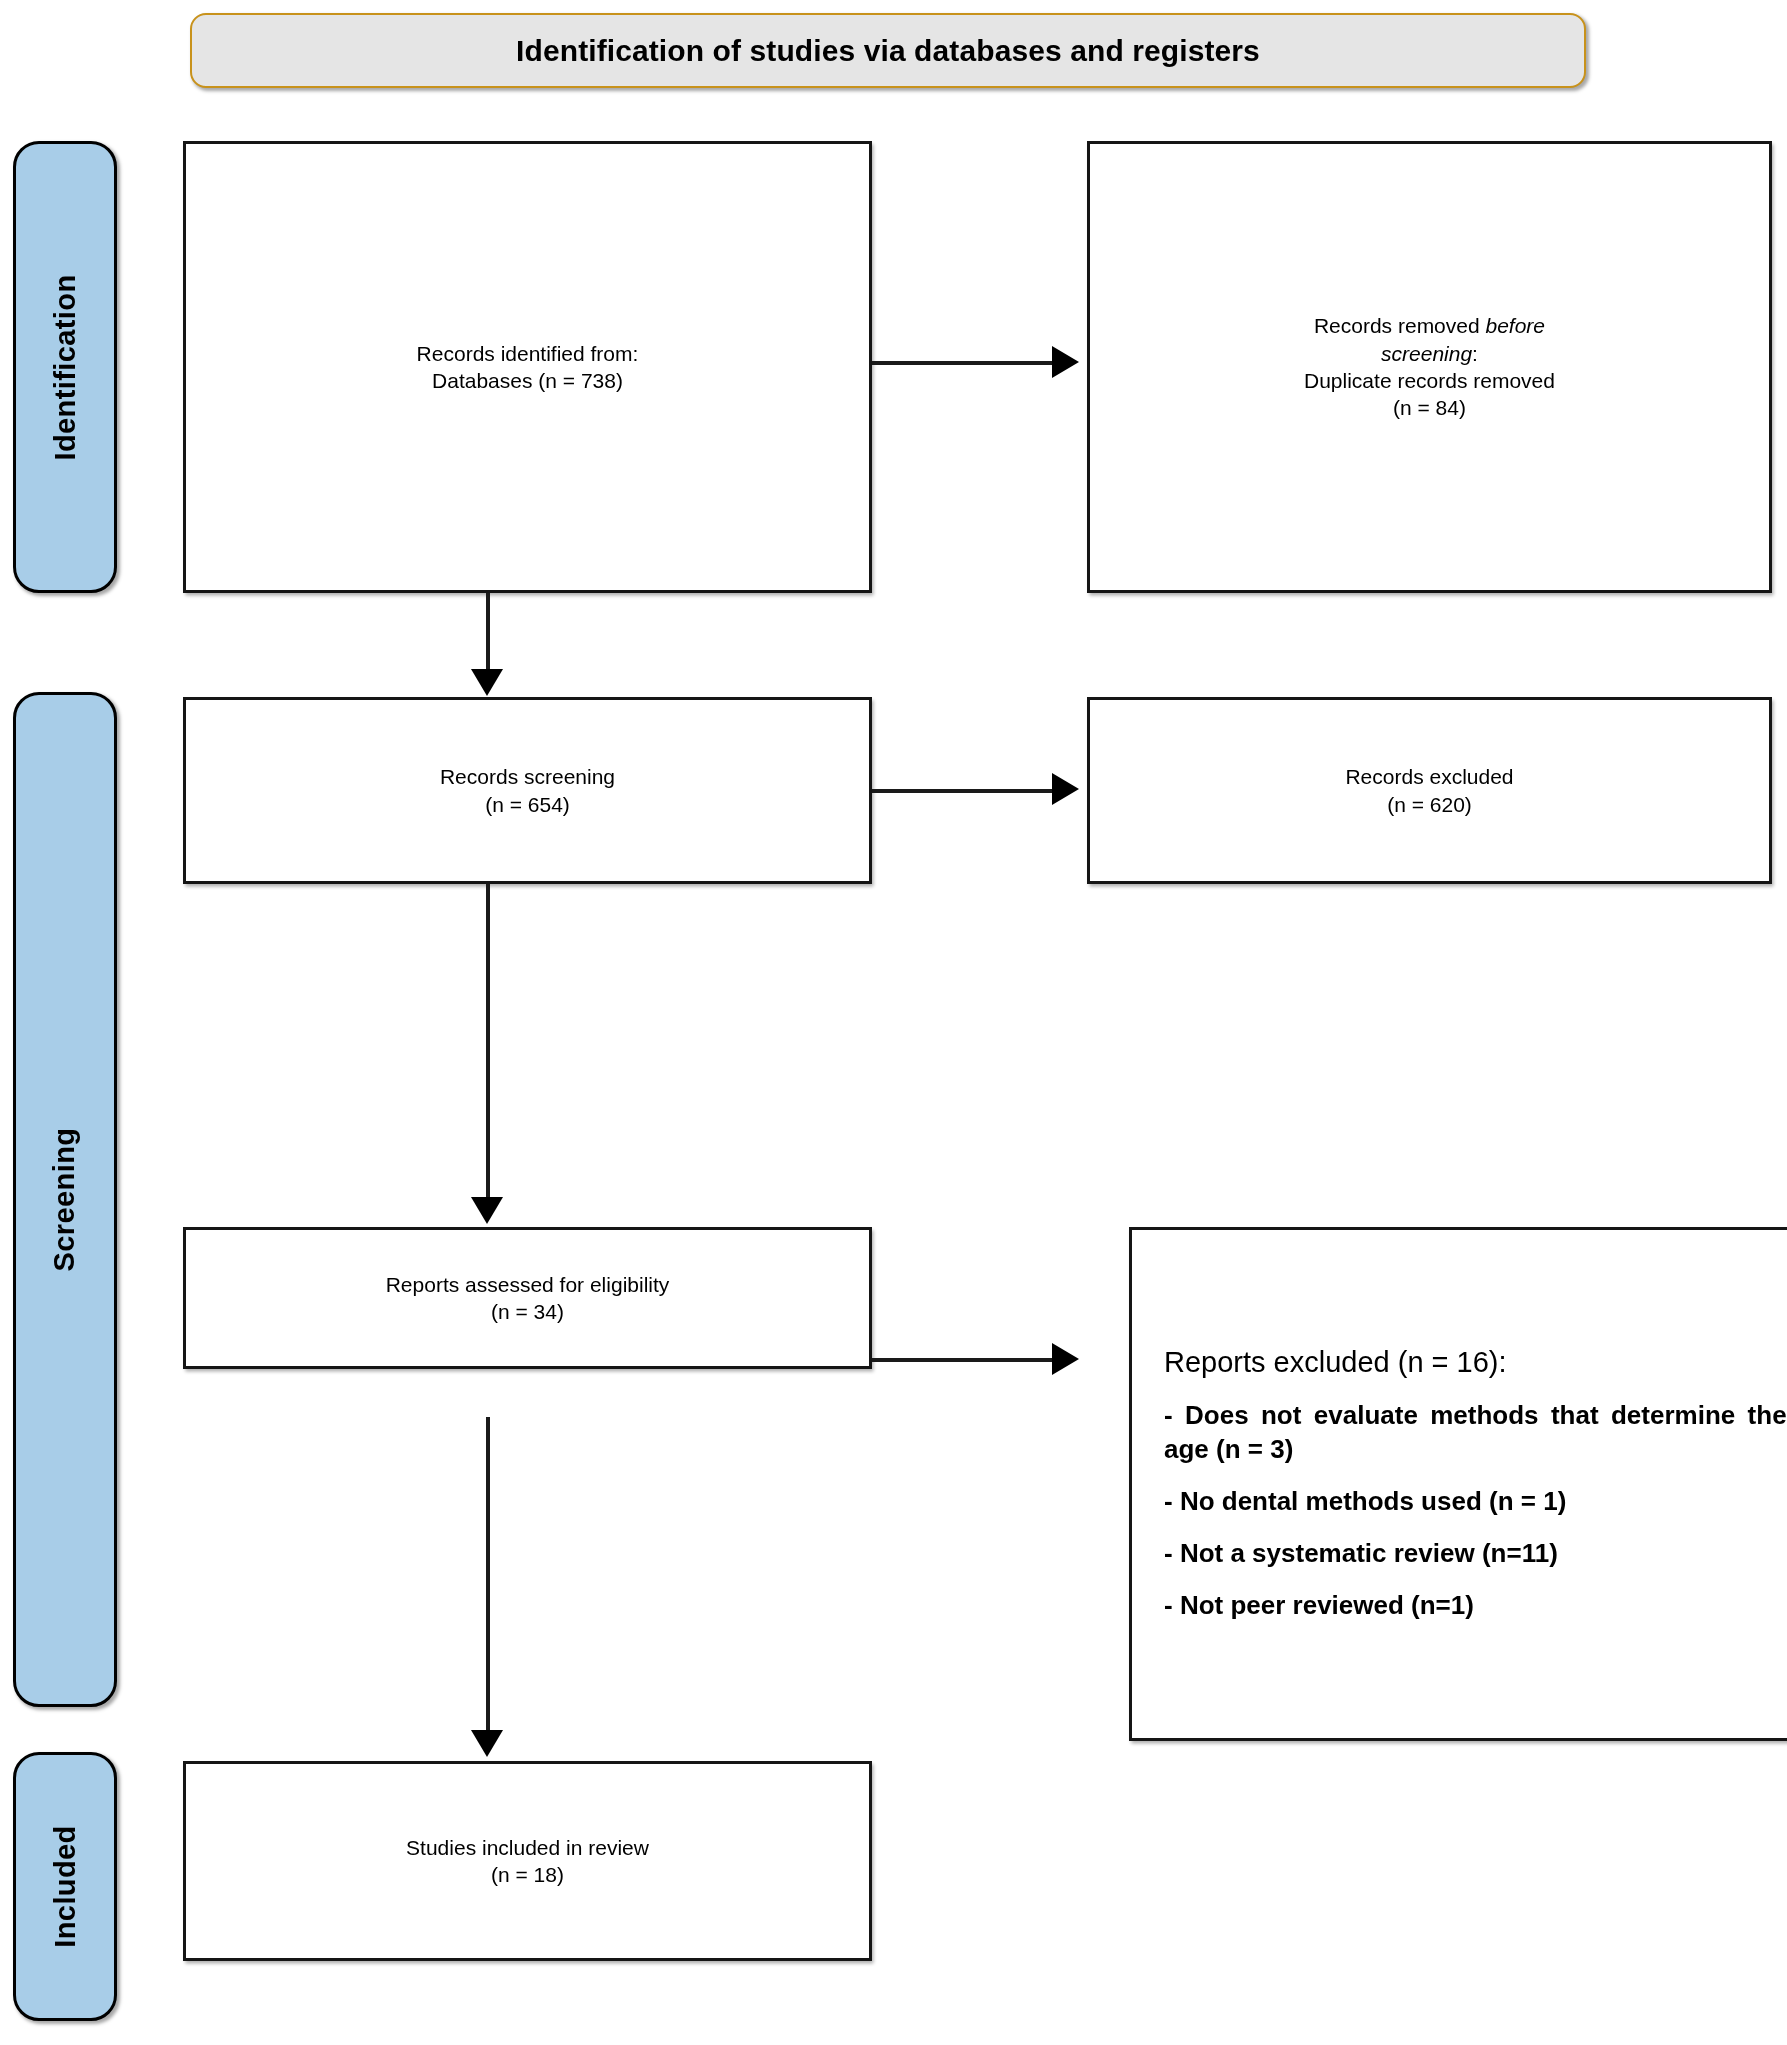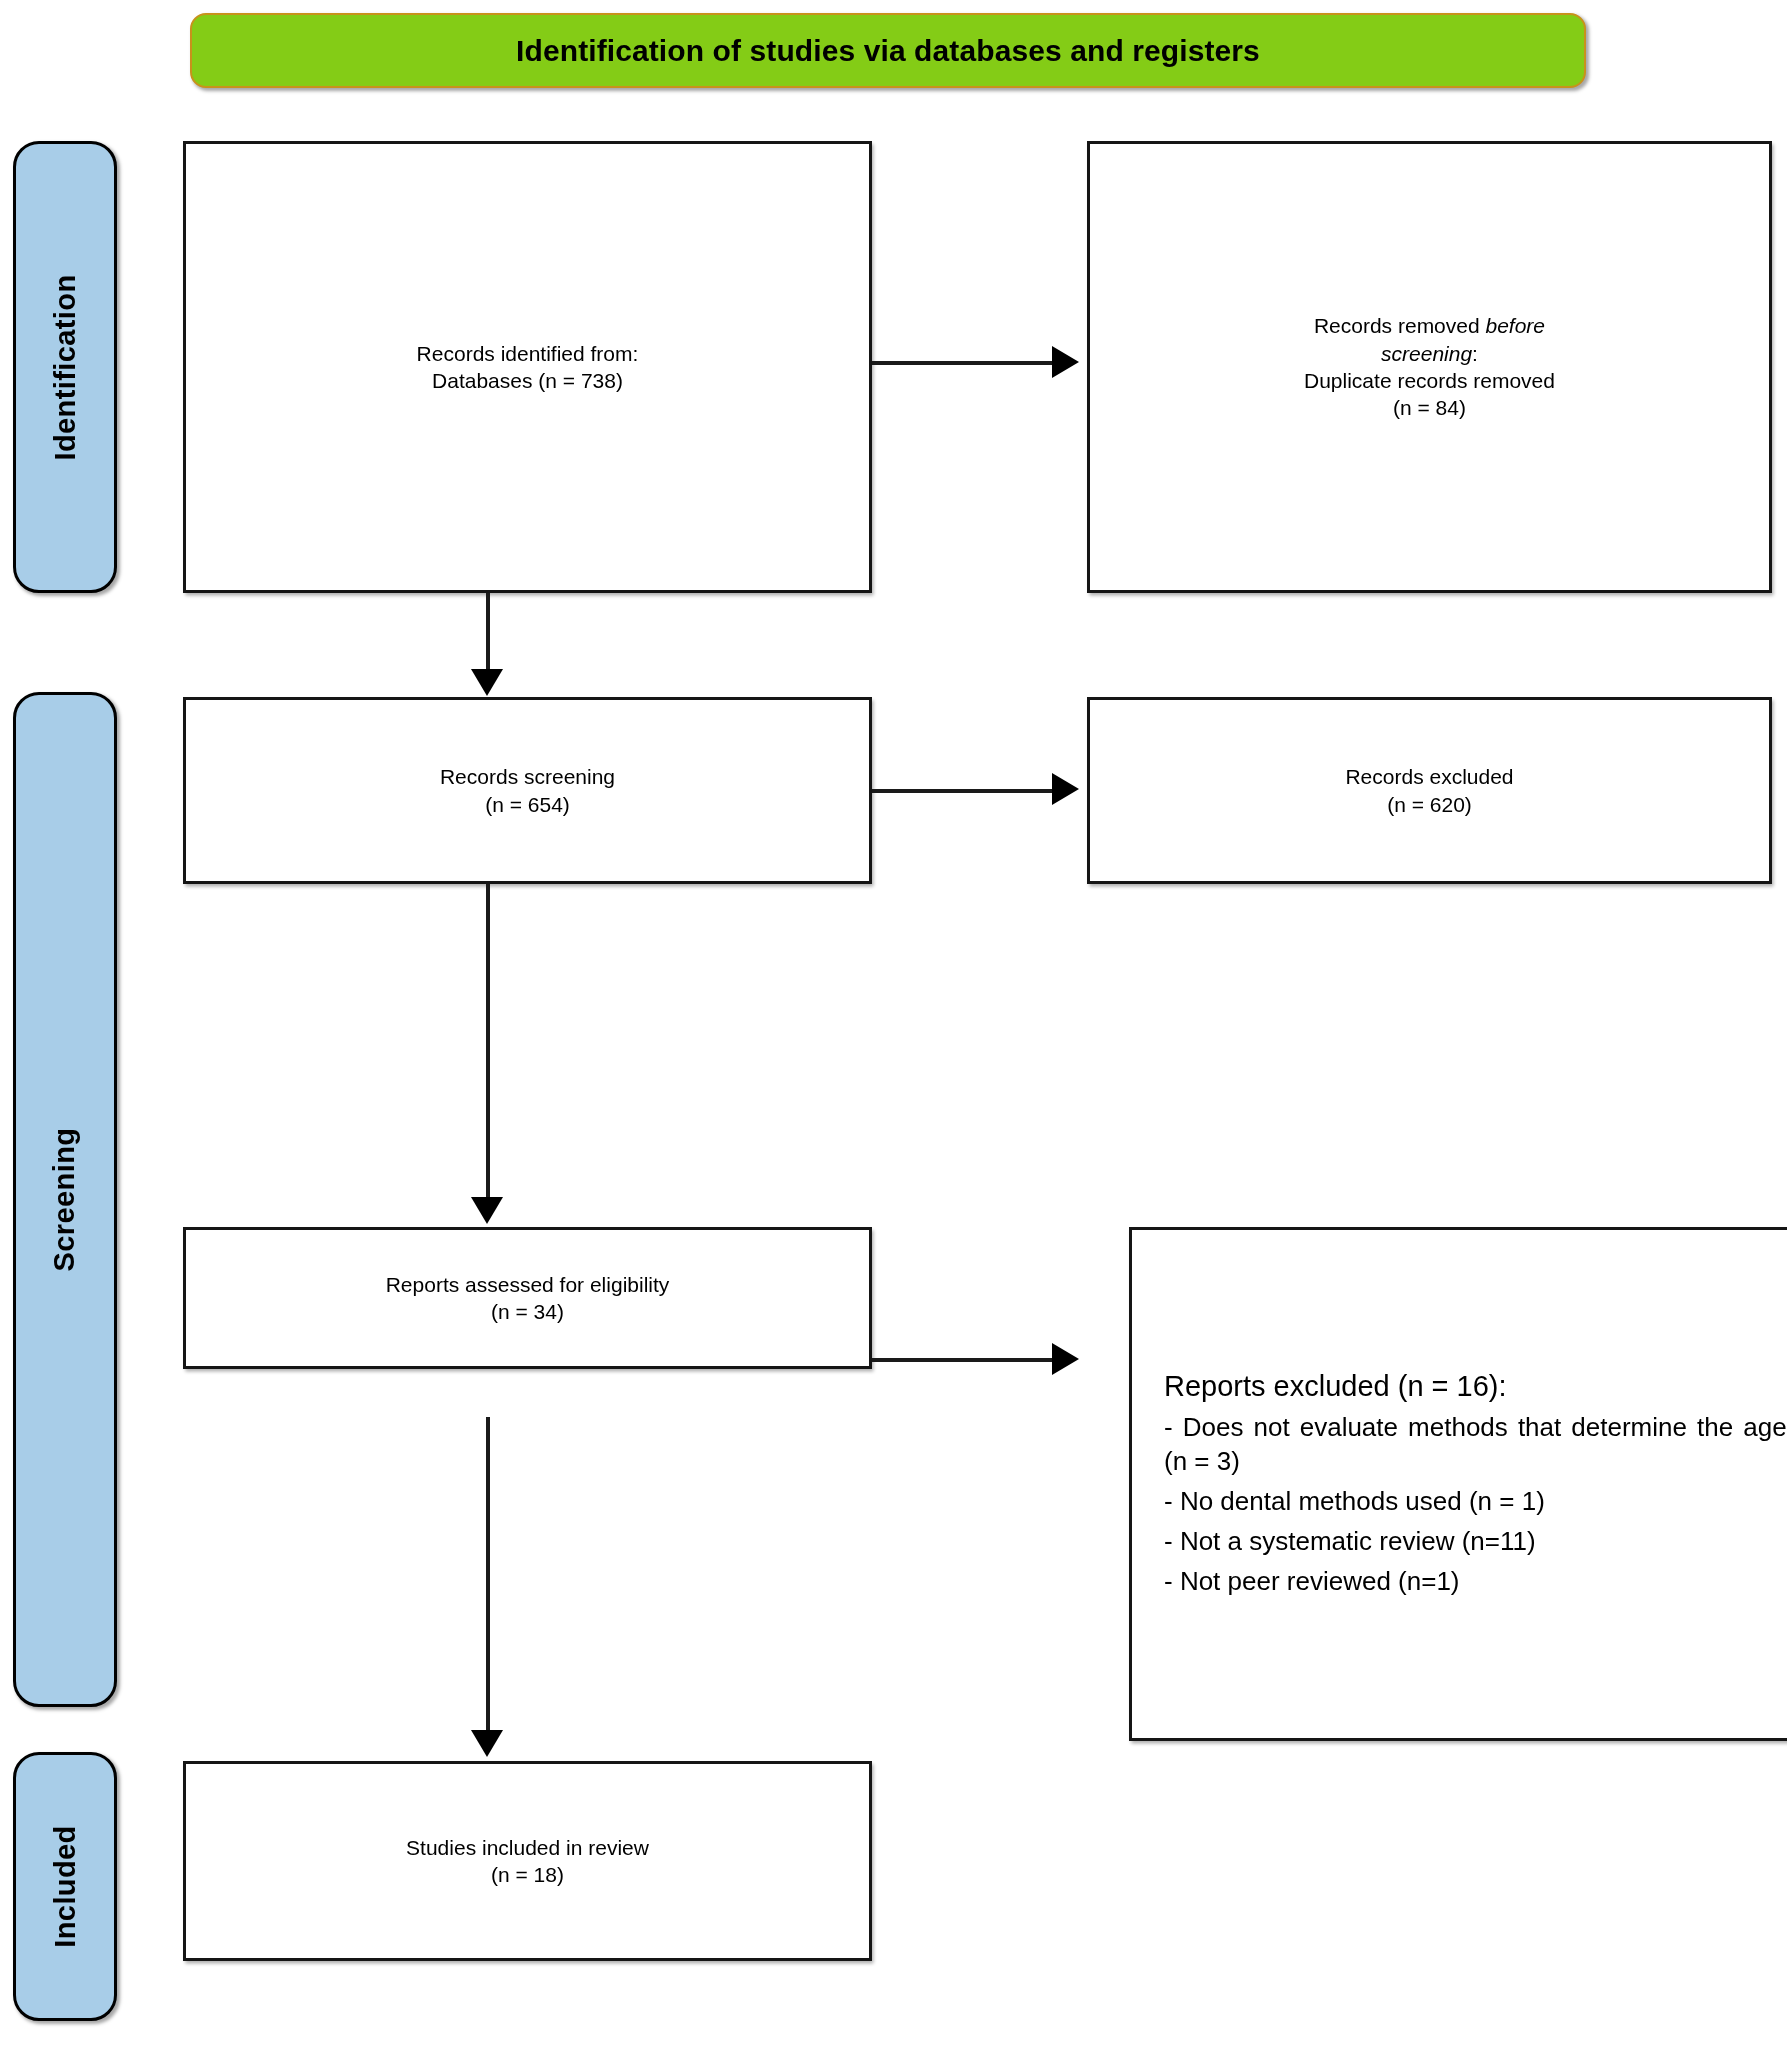--- a/index.html
+++ b/index.html
@@ -18,21 +18,21 @@
     overflow: hidden;
   }
 
   
   .banner {
     position: absolute;
     left: 190px;
     top: 13px;
     width: 1396px;
     height: 75px;
-    background: #84cc16;
+    background: #e5e5e5;
     border: 2.9px solid #C8921B;
     border-radius: 16px;
     box-sizing: border-box;
     box-shadow: 2.2px 2.9px 3.6px rgba(0,0,0,0.35);
     display: flex;
     align-items: center;
     justify-content: center;
   }
   .banner-title {
     font-size: 30px;
@@ -104,21 +104,22 @@
     font-size: 29px;
     line-height: 1.22;
     color: #000000;
     text-align: left;
   }
   .exc-item {
     font-size: 26px;
     line-height: 1.34;
     color: #000000;
     text-align: left;
-    margin-top: 5px;
+    margin-top: 17px;
+    font-weight: bold;
   }
   .exc-item.justify {
     text-align: justify;
     text-align-last: left;
   }
 
   
   .h-line {
     position: absolute;
     height: 3.6px;

